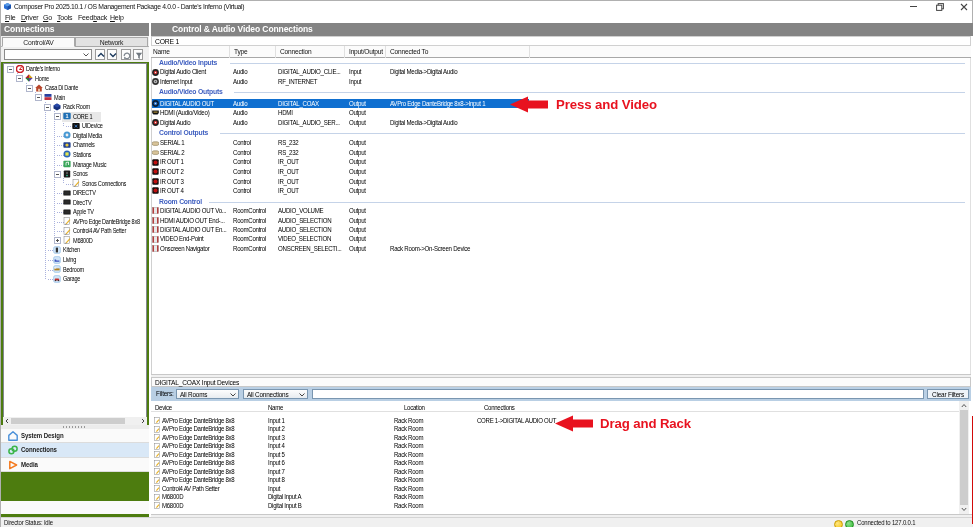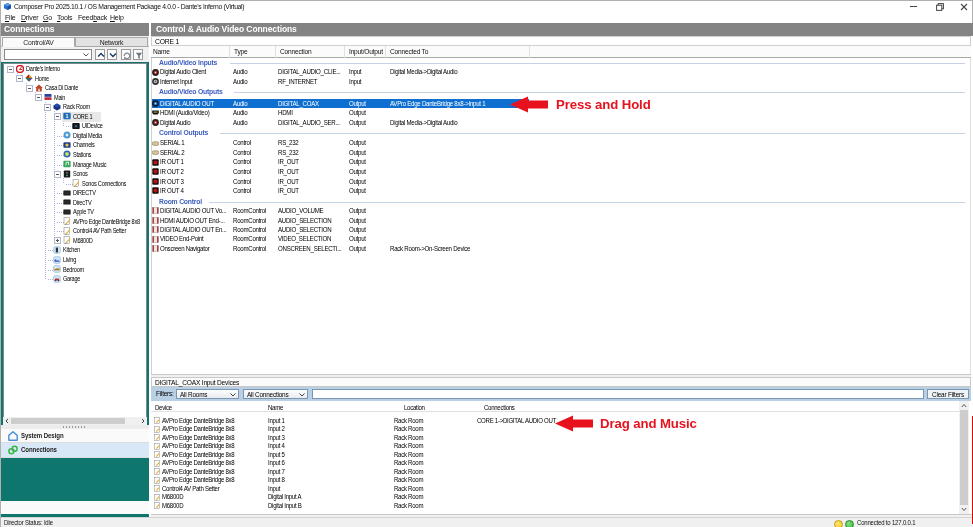--- a/index.html
+++ b/index.html
@@ -9,21 +9,21 @@
 #win { position:relative; width:973px; height:527px; background:#fff; border:1px solid #b0b0b0; }
 
 #titletext { left:13px; top:2px; font-size:6.8px; letter-spacing:-0.32px; color:#111; white-space:nowrap;}
 
 .menuitem { top:13px; font-size:7px; letter-spacing:-0.2px; color:#111; white-space:nowrap;}
 .menuitem u { text-decoration:underline; }
 
 .hdr { top:22px; height:13px; background:#848484; color:#fff;
   font-weight:bold; font-size:8.5px; letter-spacing:-0.1px; line-height:13px; white-space:nowrap;}
 
-#leftpanel { left:0; top:35px; width:148px; height:481px; background:#0f766e; }
+#leftpanel { left:0; top:35px; width:148px; height:481px; background:#4d7c0f; }
 #tabs { left:0; top:0px; width:148px; height:11px; background:#f0f0f0; border-bottom:1px solid #b4b4b4;}
 .tab { position:absolute; top:1px; height:10px; font-size:6.8px; letter-spacing:-0.2px; text-align:center;
   border:1px solid #a8a8a8; background:#e2e2e2; line-height:9px; color:#222;}
 #tab1 { left:1px; width:73px; background:#fafafa; border-bottom:1px solid #fafafa;}
 #tab2 { left:74px; width:73px; }
 #searchrow { left:0; top:11px; width:148px; height:15px; background:#f0f0f0; }
 #searchbox { position:absolute; left:3px; top:2px; width:88px; height:11px; background:#fff; border:1px solid #8a8a8a;}
 .sbtn { position:absolute; top:2px; width:10px; height:11px; background:#fdfdfd; border:1px solid #9a9a9a;
   text-align:center; color:#1c3a5e;}
 .sbtn svg { position:absolute; left:1px; top:2px; }
@@ -87,21 +87,21 @@
       <path d="M1,1 L7,7 M7,1 L1,7" stroke="#444" stroke-width="1.1"></path>
     </svg>
   <div class="menuitem abs" style="left:4px;"><u>F</u>ile</div>
   <div class="menuitem abs" style="left:20px;"><u>D</u>river</div>
   <div class="menuitem abs" style="left:42px;"><u>G</u>o</div>
   <div class="menuitem abs" style="left:56px;"><u>T</u>ools</div>
   <div class="menuitem abs" style="left:77px;">Feed<u>b</u>ack</div>
   <div class="menuitem abs" style="left:109px;"><u>H</u>elp</div>
 
   <div class="hdr abs" style="left:0; width:148px; padding-left:3px;">Connections</div>
-  <div class="hdr abs" style="left:150px; width:822px; padding-left:5px;">Control &amp; Audio Video Connections</div>
+  <div class="hdr abs" style="left:150px; width:822px; padding-left:21px;">Control &amp; Audio Video Connections</div>
 
   <div id="leftpanel" class="abs">
     <div id="tabs" class="abs">
       <div id="tab1" class="tab">Control/AV</div>
       <div id="tab2" class="tab">Network</div>
     </div>
     <div id="searchrow" class="abs">
       <div id="searchbox">
           <svg style="position:absolute;right:2px;top:3px;" width="6" height="4" viewBox="0 0 6 4">
             <path d="M0.5,0.5 L3,3 L5.5,0.5" stroke="#555" stroke-width="1" fill="none"></path>
@@ -321,20 +321,26 @@
             <path d="M5,0.8 L9.2,4.4 L9.2,9.2 L0.8,9.2 L0.8,4.4 Z" fill="none" stroke="#4a90d9" stroke-width="1.4" stroke-linejoin="round"></path>
           </svg></span>
         <span class="lb">System Design</span>
       </div>
     <div class="nav" style="top:407px;height:14.5px;background:#d9e8f7;">
         <span class="ic"><svg viewBox="0 0 10 10" width="10" height="10">
             <circle cx="3.4" cy="6.2" r="2.5" fill="none" stroke="#3cb54a" stroke-width="1.5"></circle>
             <circle cx="6.6" cy="3.8" r="2.5" fill="none" stroke="#3cb54a" stroke-width="1.5"></circle>
           </svg></span>
         <span class="lb">Connections</span>
+      </div>
+    <div class="nav" style="top:421.5px;height:14.5px;">
+        <span class="ic"><svg viewBox="0 0 10 10" width="10" height="10">
+            <path d="M1.8,1.4 L8.6,5 L1.8,8.6 Z" fill="none" stroke="#f47b20" stroke-width="1.5" stroke-linejoin="round"></path>
+          </svg></span>
+        <span class="lb">Media</span>
       </div>
     <div class="abs" style="left:0;top:465px;width:148px;height:13px;background:#fafafa;"></div>
   </div>
 
   <div id="rightpanel" class="abs">
     <div id="core1bar">CORE 1</div>
     <div id="colhdr">
       <div class="colh" style="left:0px; width:78px; border-left:none; padding-left:2px;">Name</div>
       <div class="colh" style="left:78px; width:46px;">Type</div>
       <div class="colh" style="left:124px; width:69px;">Connection</div>
@@ -608,18 +614,18 @@
     <span style="position:absolute;left:3px;transform:scaleX(0.88);transform-origin:0 0;">Director Status: Idle</span>
     <span style="position:absolute;left:833px;top:1.5px;width:9px;height:9px;border-radius:50%;background:radial-gradient(circle at 35% 35%, #ffe680, #f4c20d);border:1px solid #c89b00;"></span>
     <span style="position:absolute;left:843.5px;top:1.5px;width:9px;height:9px;border-radius:50%;background:radial-gradient(circle at 35% 35%, #8fe08f, #2db82d);border:1px solid #1e8a1e;"></span>
     <span style="position:absolute;left:856px;transform:scaleX(0.88);transform-origin:0 0;">Connected to 127.0.0.1</span>
   </div>
 
   <div class="abs" style="left:971px;top:415px;width:2px;height:108px;background:#d20a0a;"></div>
 <svg style="position:absolute;left:509px;top:94.5px;" width="38" height="17" viewBox="0 0 38 17">
   <path d="M0,8.5 L18,0.5 L18,4.5 L38,4.5 L38,12.5 L18,12.5 L18,16.5 Z" fill="#e8121f"></path>
     </svg>
-    <div class="redtext" style="left:555px;top:96px;">Press and Hold</div>
+    <div class="redtext" style="left:555px;top:96px;">Press and Video</div>
     <svg style="position:absolute;left:553.5px;top:413.5px;" width="38" height="17" viewBox="0 0 38 17">
   <path d="M0,8.5 L18,0.5 L18,4.5 L38,4.5 L38,12.5 L18,12.5 L18,16.5 Z" fill="#e8121f"></path>
     </svg>
-    <div class="redtext" style="left:599px;top:415px;">Drag and Music</div>
+    <div class="redtext" style="left:599px;top:415px;">Drag and Rack</div>
   </div>
 
 </body></html>

